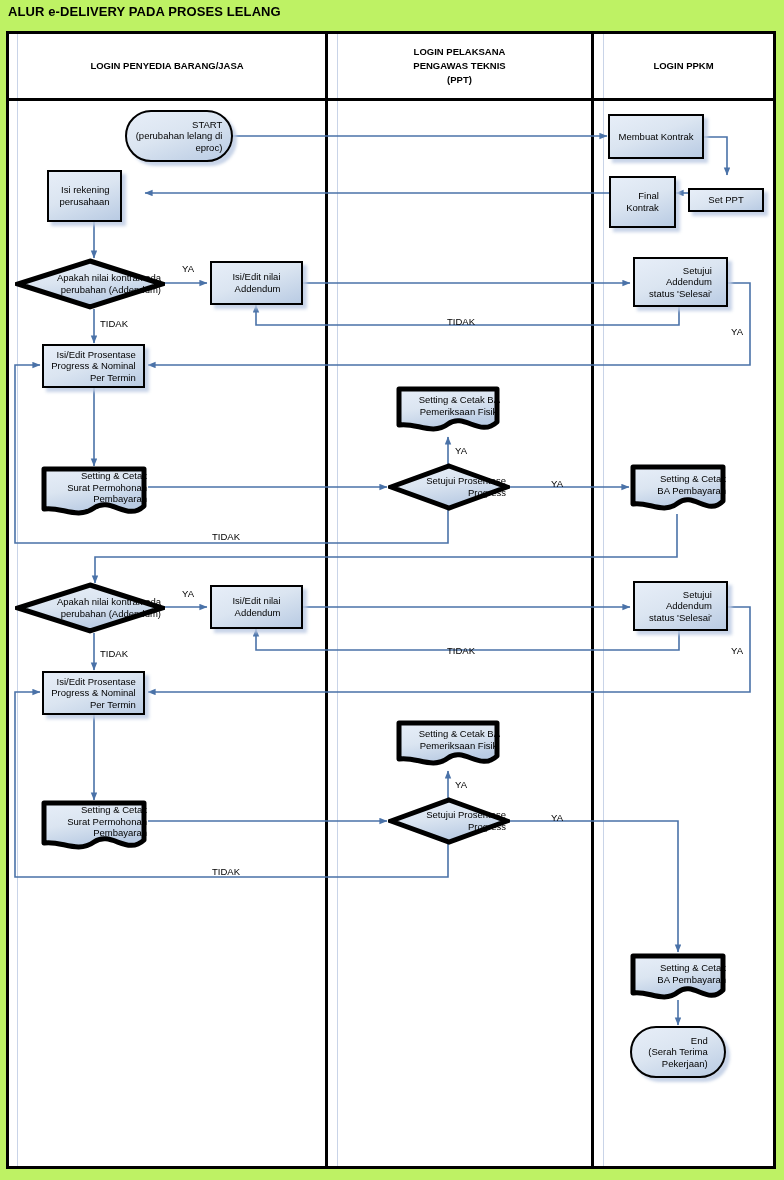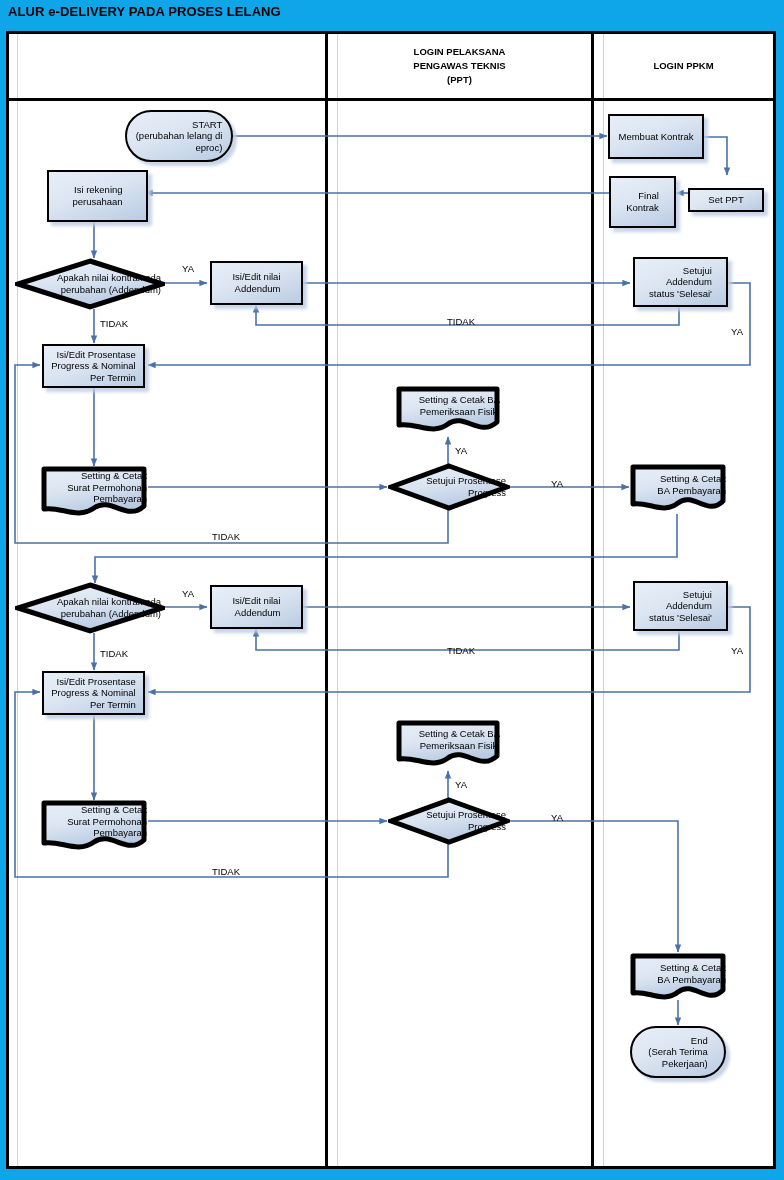--- a/index.html
+++ b/index.html
@@ -1,17 +1,17 @@
 <!DOCTYPE html>
 <html><head>
 <meta charset="utf-8">
 <style>
   html,body{margin:0;padding:0;background:#ffffff;}
   body{font-family:"Liberation Sans",sans-serif;}
-  #page{position:relative;width:784px;height:1180px;background:#0ea5e9;overflow:hidden;}
+  #page{position:relative;width:784px;height:1180px;background:#bef264;overflow:hidden;}
 
   #title{position:absolute;left:8px;top:4px;font-size:13px;font-weight:bold;color:#000;letter-spacing:0.1px;}
 
   
   #frame{position:absolute;left:6px;top:31px;width:770px;height:1138px;border:3px solid #000;box-sizing:border-box;background:#fff;}
   .lane-div{position:absolute;top:0;width:3px;height:100%;background:#000;}
   #lane-div-1{left:316px;}
   #lane-div-2{left:582px;}
   #hdr-rule{position:absolute;left:0;top:64px;width:100%;height:3px;background:#000;}
 
@@ -52,20 +52,23 @@
 
   <div id="frame">
     <div class="guide-v" style="left:8px;"></div>
     <div class="guide-v" style="left:328px;"></div>
     <div class="guide-v" style="left:594px;"></div>
 
     <div id="hdr-rule"></div>
     <div class="lane-div" id="lane-div-1"></div>
     <div class="lane-div" id="lane-div-2"></div>
 
+    <div class="lane-hdr" id="hdr-1">
+      <span>LOGIN PENYEDIA BARANG/JASA</span>
+    </div>
     <div class="lane-hdr" id="hdr-2">
       <div>
         <div>LOGIN PELAKSANA</div>
         <div>PENGAWAS TEKNIS</div>
         <div>(PPT)</div>
       </div>
     </div>
     <div class="lane-hdr" id="hdr-3">
       <span>LOGIN PPKM</span>
     </div>
@@ -167,21 +170,21 @@
     <span>Set PPT</span>
   </div>
 
   <div class="node proc" style="left:609px;top:176px;width:67px;height:52px;">
     <div>
       <div>Final</div>
       <div>Kontrak</div>
     </div>
   </div>
 
-  <div class="node proc" style="left:47px;top:170px;width:101px;height:52px;">
+  <div class="node proc" style="left:47px;top:170px;width:75px;height:52px;">
     <div>
       <div>Isi rekening</div>
       <div>perusahaan</div>
     </div>
   </div>
 
   <div class="node dia" style="left:15px;top:258px;width:150px;height:52px;">
     <svg viewBox="0 0 150 52" preserveAspectRatio="none">
       <polygon points="75,3 147,26 75,49 3,26" fill="url(#gd1)" stroke="#000" stroke-width="5"></polygon>
       <defs>

